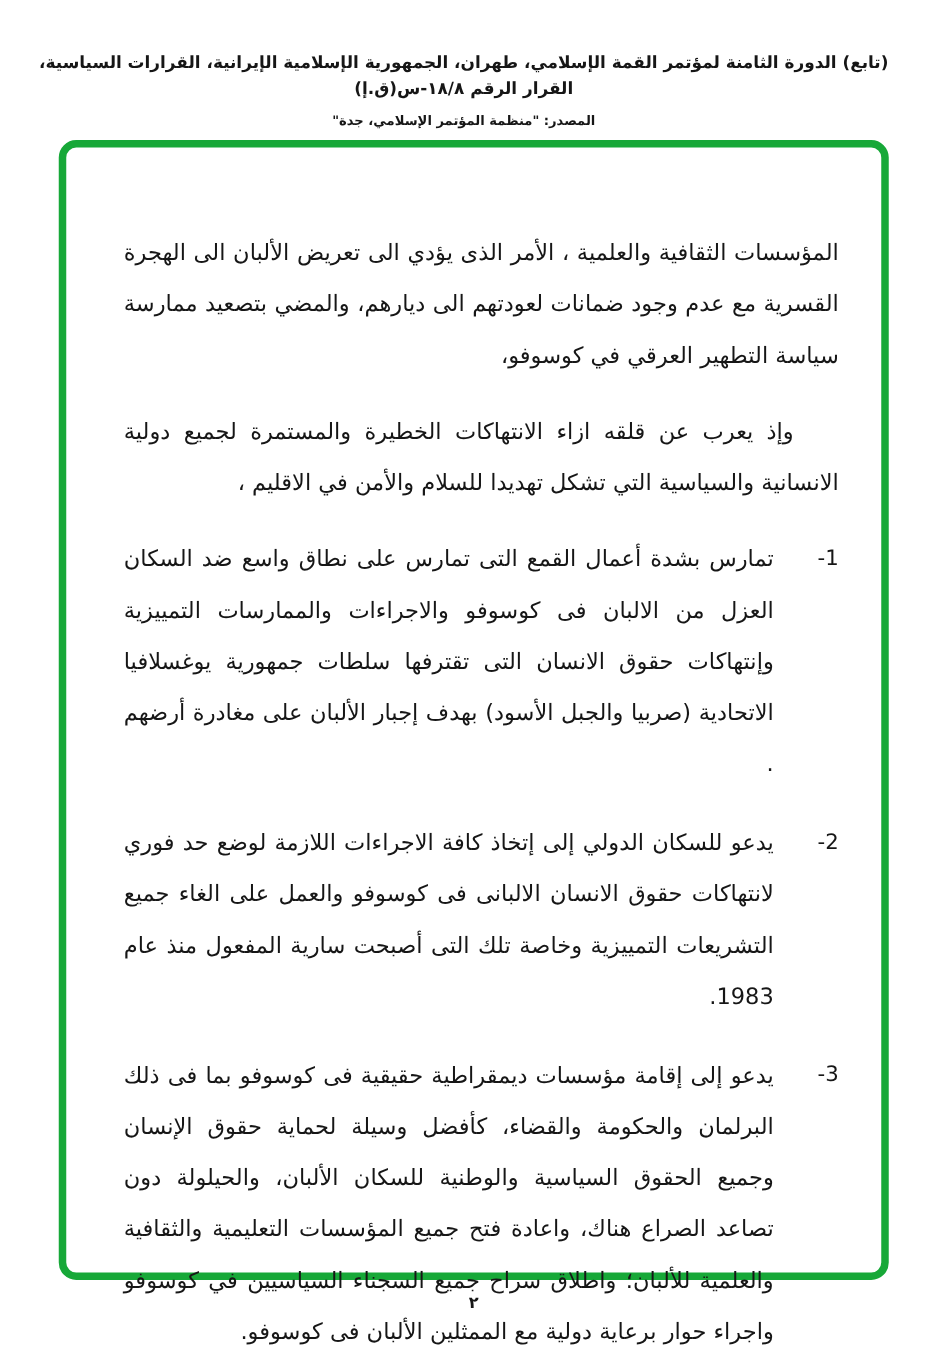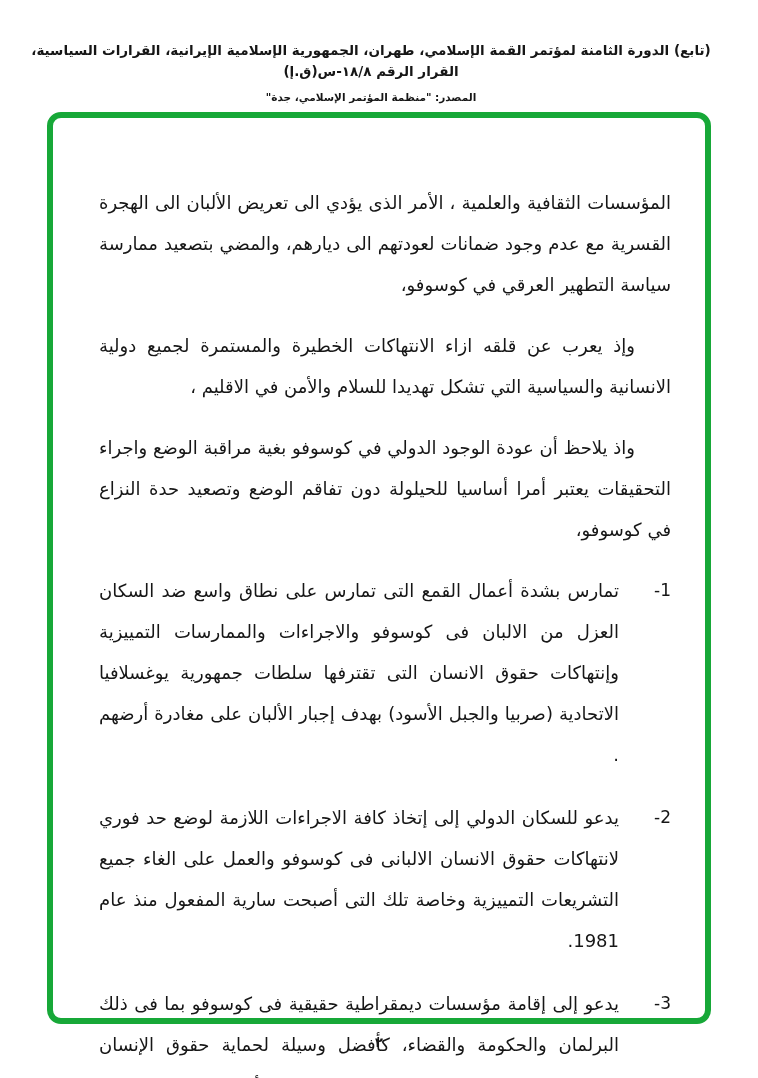--- a/index.html
+++ b/index.html
@@ -75,30 +75,29 @@
     <div class="h-line2">المصدر:  "منظمة المؤتمر الإسلامي، جدة"</div>
   </header>
 
   <main class="green-frame">
     <div class="frame-content">
 
       <p class="para"><b></b><span>المؤسسات الثقافية والعلمية ، الأمر الذى يؤدي الى تعريض الألبان الى الهجرة القسرية مع عدم وجود ضمانات لعودتهم الى ديارهم، والمضي بتصعيد ممارسة سياسة التطهير العرقي في كوسوفو،</span></p>
 
       <p class="para indented"><b>وإذ يعرب</b><span> عن قلقه ازاء الانتهاكات الخطيرة والمستمرة لجميع دولية الانسانية والسياسية التي تشكل تهديدا للسلام والأمن في الاقليم ،</span></p>
 
-      <p class="para indented"><b>واذ يلاحظ</b><span> أن عودة الوجود الدولي في كوسوفو بغية مراقبة الوضع واجراء التحقيقات يعتبر أمرا أساسيا للحيلولة دون تفاقم الوضع وتصعيد حدة النزاع في كوسوفو،</span></p>
 
       <div class="num-item">
         <div class="marker">1-</div>
         <div class="item-text"><b>تمارس</b><span> بشدة أعمال القمع التى تمارس على نطاق واسع ضد السكان العزل من الالبان فى كوسوفو والاجراءات والممارسات التمييزية وإنتهاكات حقوق الانسان التى تقترفها سلطات جمهورية يوغسلافيا الاتحادية (صربيا والجبل الأسود) بهدف إجبار الألبان على مغادرة أرضهم .</span></div>
       </div>
 
       <div class="num-item">
         <div class="marker">2-</div>
-        <div class="item-text"><b>يدعو للسكان</b><span> الدولي إلى إتخاذ كافة الاجراءات اللازمة لوضع حد فوري لانتهاكات حقوق الانسان الالبانى فى كوسوفو والعمل على الغاء جميع التشريعات التمييزية وخاصة تلك  التى أصبحت سارية المفعول منذ عام 1981.</span></div>
+        <div class="item-text"><b>يدعو للسكان</b><span> الدولي إلى إتخاذ كافة الاجراءات اللازمة لوضع حد فوري لانتهاكات حقوق الانسان الالبانى فى كوسوفو والعمل على الغاء جميع التشريعات التمييزية وخاصة تلك  التى أصبحت سارية المفعول منذ عام 1983.</span></div>
       </div>
 
       <div class="num-item">
         <div class="marker">3-</div>
         <div class="item-text"><b>يدعو</b><span> إلى إقامة مؤسسات ديمقراطية حقيقية فى كوسوفو بما فى ذلك البرلمان والحكومة والقضاء، كأفضل وسيلة لحماية حقوق الإنسان وجميع الحقوق السياسية والوطنية للسكان الألبان، والحيلولة دون تصاعد الصراع هناك، واعادة فتح جميع المؤسسات التعليمية والثقافية والعلمية للألبان؛ واطلاق سراح جميع السجناء السياسيين في كوسوفو واجراء حوار  برعاية دولية مع الممثلين الألبان فى كوسوفو.</span></div>
       </div>
 
     </div>
   </main>
 

